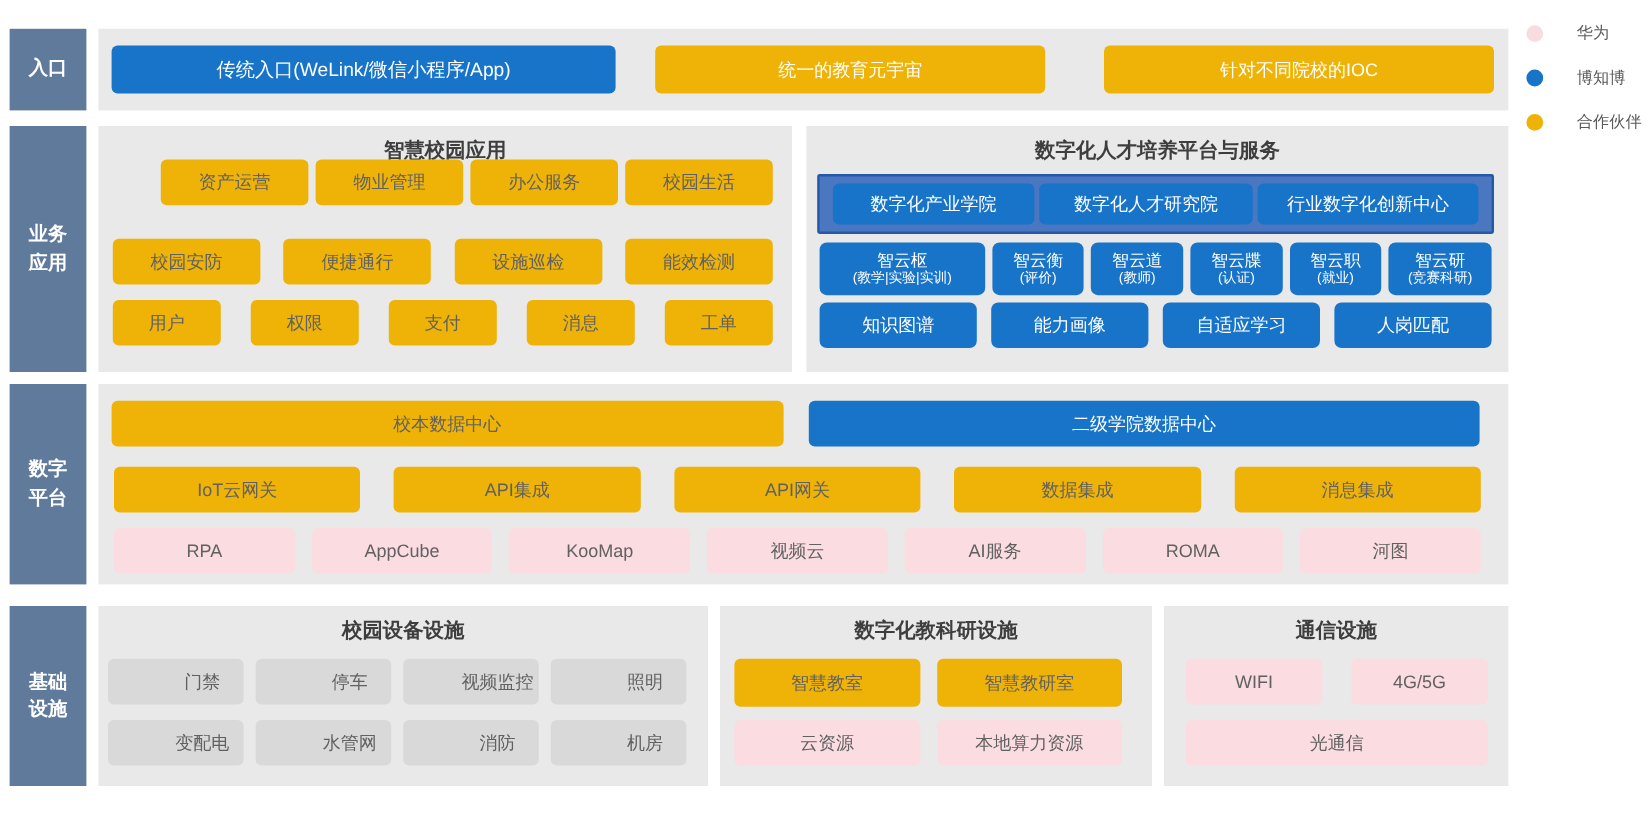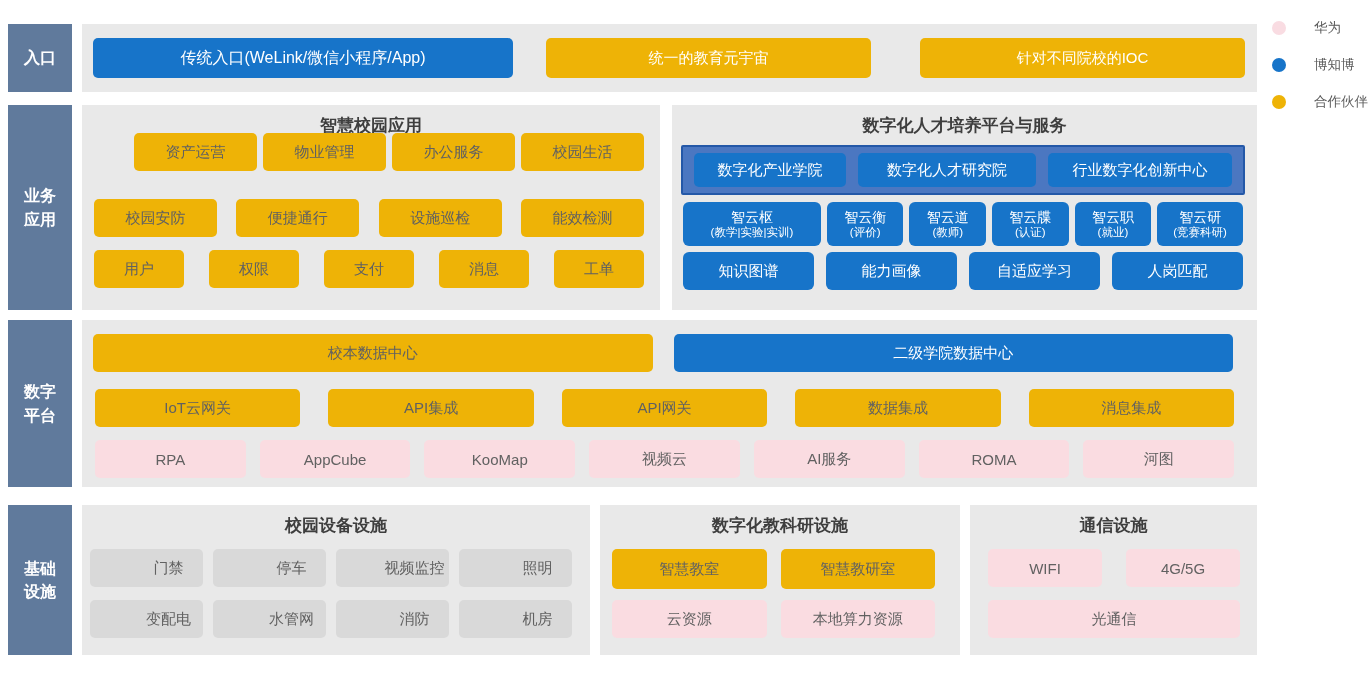--- a/index.html
+++ b/index.html
@@ -49,22 +49,22 @@
   .campus-r{left:12px;right:16px;height:38px;justify-content:space-between;}
   .campus-r1{top:28px;padding-left:40px;} .campus-r2{top:94px;} .campus-r3{top:145px;}
   .w123{width:123px;} .w90{width:90px;}
 
   
   .inst-box{position:absolute;left:9px;right:12px;top:40px;height:50px;
             background:#4b77c1;border:2px solid #2458a8;border-radius:2px;
             display:flex;align-items:center;justify-content:space-between;
             padding:0 11px;box-sizing:border-box;}
   .inst-box .btn{height:34px;border-radius:5px;}
-  .inst1{width:152px;} .inst2{width:178px;} .inst3{width:184px;}
-  .zhiyun-r{left:11px;right:14px;top:97px;height:44px;gap:6px;}
+  .inst1{width:168px;} .inst2{width:178px;} .inst3{width:184px;}
+  .zhiyun-r{left:11px;right:14px;top:97px;height:44px;gap:6px;justify-content:flex-end;}
   .zy{flex:1;flex-direction:column;line-height:1.2;border-radius:6px;}
   .zy .zy-name{font-size:14px;} .zy .zy-sub{font-size:11.5px;}
   .zy-wide{flex:1.8;} .zy-med{flex:1.12;}
   .abil-r{left:11px;right:14px;top:147px;height:38px;gap:12px;}
   .abil-r .btn{flex:1;border-radius:6px;}
 
   
   .dig-rA{left:11px;right:24px;top:14px;height:38px;gap:21px;}
   .dig-rA .btn{flex:1;}
   .dig-rB{left:13px;right:23px;top:69px;height:38px;gap:28px;}

